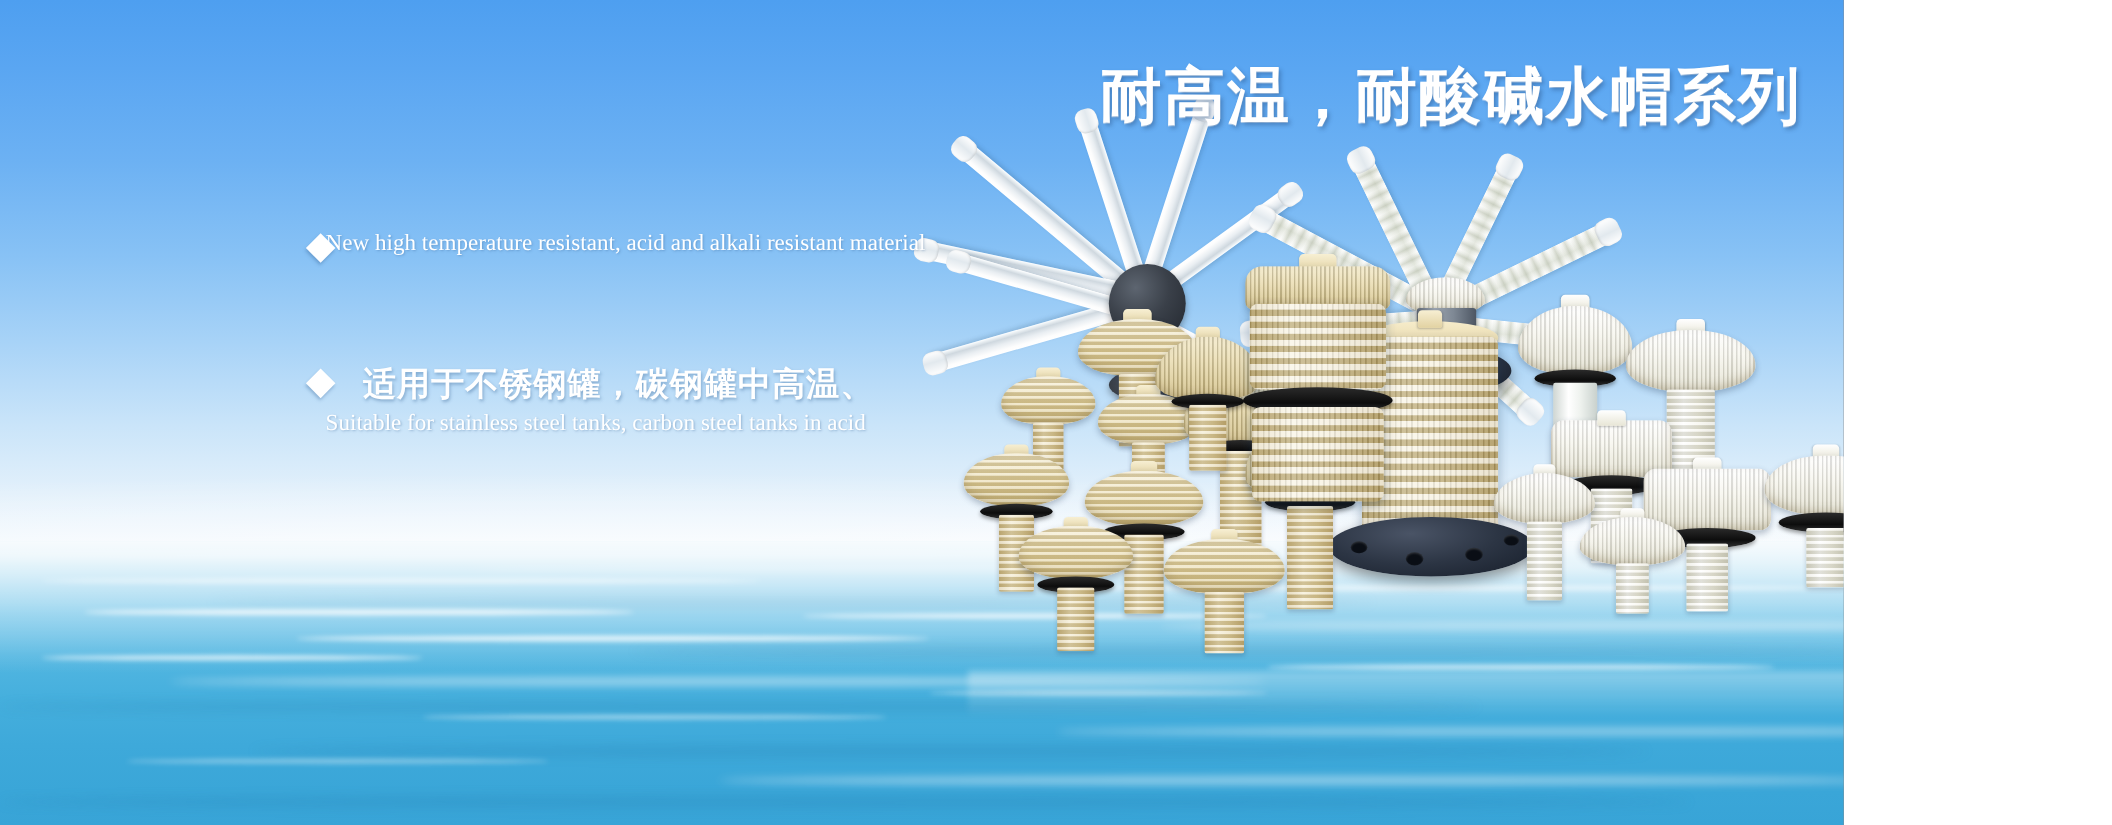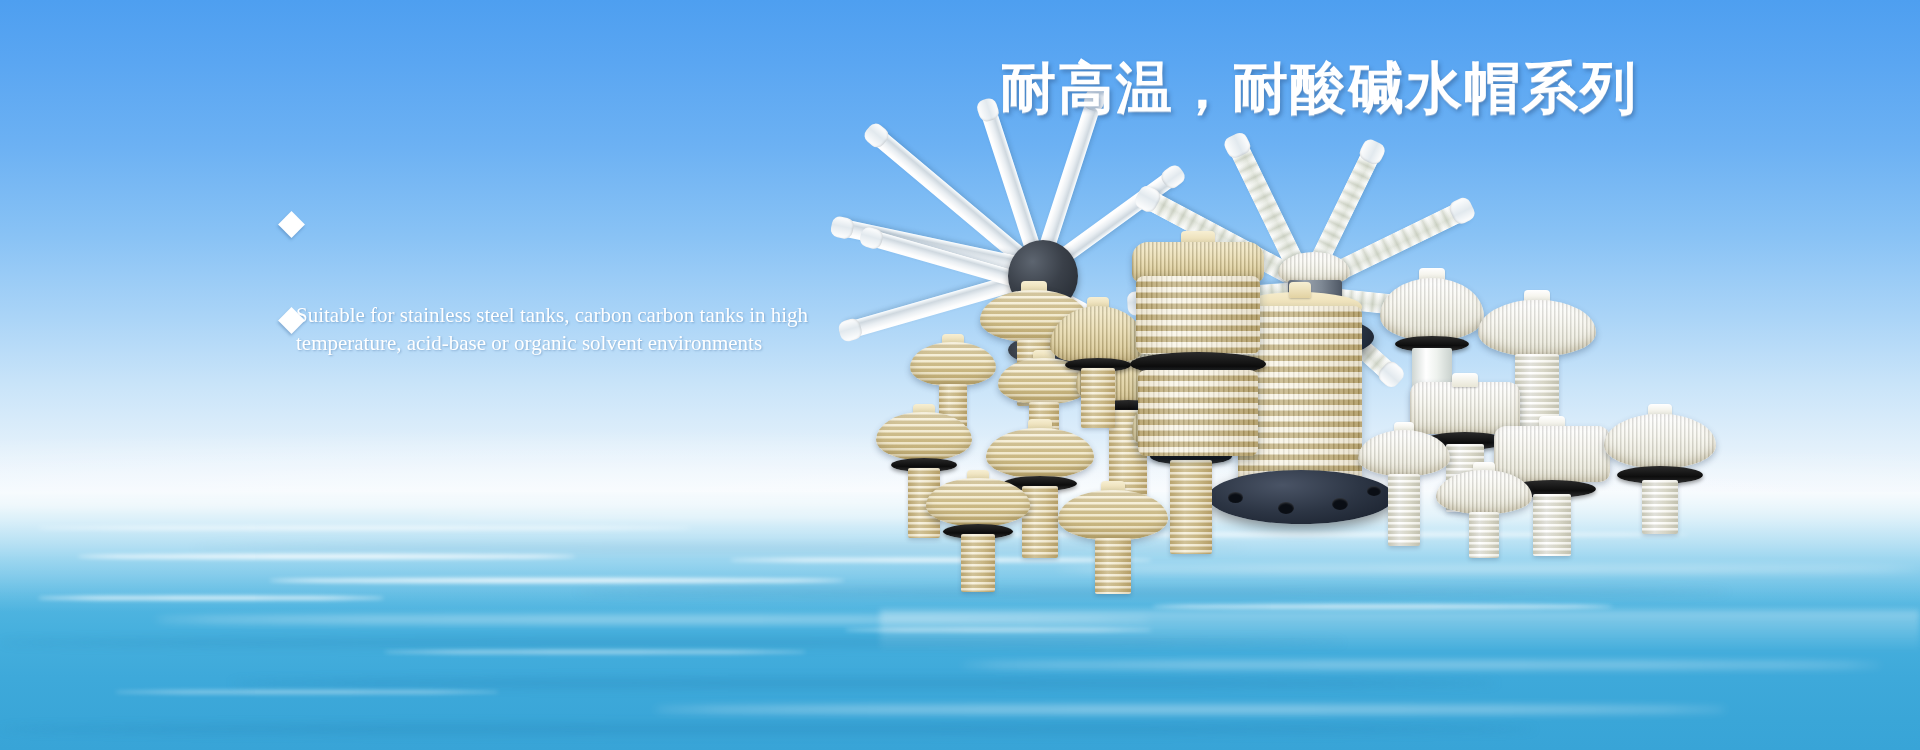--- a/index.html
+++ b/index.html
@@ -2,21 +2,21 @@
 <html><head>
 <meta charset="utf-8">
 <title>Banner</title>
 <style>
   * { margin:0; padding:0; box-sizing:border-box; }
   html,body { width:1920px; height:750px; overflow:hidden; background:#fff; }
   body { font-family:"Liberation Sans", sans-serif; }
 
   
   .banner{
-    position:relative; width:1920px; height:750px; overflow:hidden;
+    position:relative; width:1676px; height:750px; overflow:hidden;
     background:#404040;
   }
 
   
   .sky{
     position:absolute; left:0; top:0; width:1920px; height:520px;
     background:linear-gradient(to bottom,
        #4e9ff0 0%,
        #5aa6f2 12%,
        #6cb1f3 28%,
@@ -426,23 +426,24 @@
 
     <div class="reflect"></div>
   </div>
 
   <div class="headline">耐高温，耐酸碱水帽系列</div>
 
   <div class="bullets">
 
     <div class="bullet one">
       <span class="diamond"></span>
+      <div class="b-en">New high temperature resistant, acid and alkali resistant material</div>
     </div>
 
     <div class="bullet two">
       <span class="diamond"></span>
-      <div class="b-en">Suitable for stainless steel tanks, carbon carbon tanks in high</div>
-      <div class="b-en">temperature, acid-base or organic solvent environments</div>
+      <div class="b-cn">适用于不锈钢罐，碳钢罐中高温、</div>
+      <div class="b-en">Suitable for stainless steel tanks, carbon steel tanks in acid</div>
     </div>
 
   </div>
 
 </div>
 
 </body></html>

